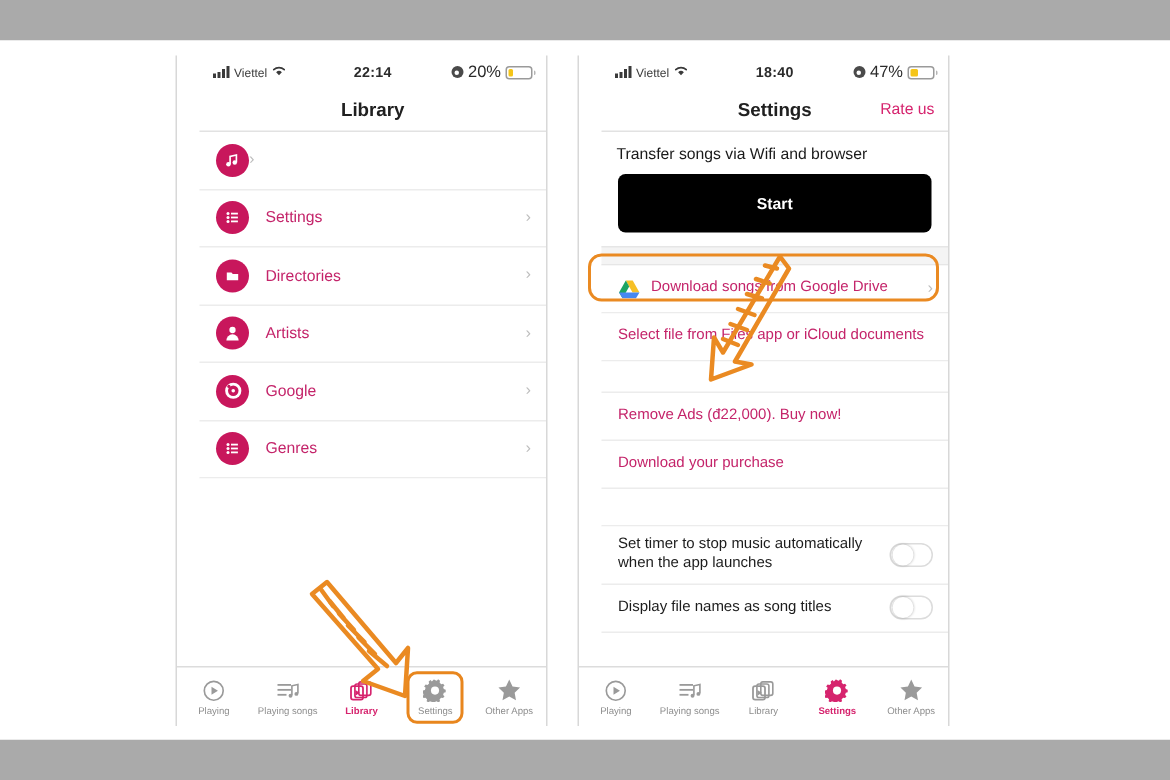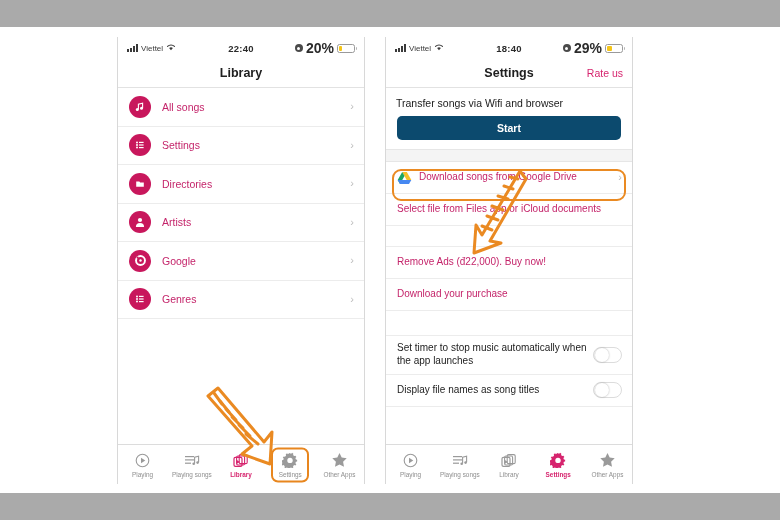--- a/index.html
+++ b/index.html
@@ -19,20 +19,21 @@
   
   .phone {
     position: absolute;
     top: 10px;
     width: 248px;
     height: 447px;
     background: #ffffff;
     border-left: 1px solid #d8d8d8;
     border-right: 1px solid #d8d8d8;
     overflow: hidden;
+    padding-left: 15px;
   }
   .phone-left  { left: 117px; }
   .phone-right { left: 385px; }
 
   
   .statusbar {
     height: 22px;
     display: flex;
     align-items: center;
     padding: 0 9px;
@@ -46,21 +47,21 @@
   .bars { display: flex; align-items: flex-end; gap: 1px; height: 8px; }
   .bars i { display: block; width: 2px; background: #3a3a3a; }
   .bars i:nth-child(1) { height: 3px; }
   .bars i:nth-child(2) { height: 4.5px; }
   .bars i:nth-child(3) { height: 6px; }
   .bars i:nth-child(4) { height: 8px; }
   .carrier { font-size: 8px; color: #3a3a3a; font-weight: normal; }
   .wifi { font-size: 9px; color: #3a3a3a; line-height: 1; }
   .loc { width: 8px; height: 8px; border-radius: 50%; background: #4a4a4a; position: relative; }
   .loc::after { content:""; position:absolute; left:2.5px; top:2.5px; width:3px; height:3px; border-radius:50%; background:#fff; }
-  .pct { font-size: 14px; color: #2b2b2b; font-weight: bold; }
+  .pct { font-size: 11px; color: #2b2b2b; font-weight: normal; }
   .batt {
     width: 18px; height: 9px; border: 1px solid #9a9a9a; border-radius: 2.5px;
     position: relative; padding: 1px;
   }
   .batt::after {
     content: ""; position: absolute; right: -3px; top: 2.5px;
     width: 1.5px; height: 3px; background: #b5b5b5; border-radius: 0 1px 1px 0;
   }
   .batt span { display: block; height: 100%; background: #f5c518; border-radius: 1px; }
 
@@ -103,21 +104,21 @@
 
   
   .set-head {
     padding: 9px 10px 7px 10px;
     font-size: 10.5px;
     font-weight: normal;
     color: #1a1a1a;
   }
   .start-wrap { padding: 0 11px 9px 11px; }
   .start-btn {
-    height: 24px; border-radius: 5px; background: #0c4a6e;
+    height: 39px; border-radius: 5px; background: #000000;
     display: flex; align-items: center; justify-content: center;
     color: #fff; font-size: 10.5px; font-weight: bold;
   }
   .set-gap { height: 13px; background: #f4f4f4; border-top: 1px solid #e6e6e6; border-bottom: 1px solid #e6e6e6; }
   .set-row {
     min-height: 32px;
     display: flex; align-items: center;
     padding: 6px 10px 6px 11px;
     border-bottom: 1px solid #ececec;
     background: #fff;
@@ -197,21 +198,21 @@
             <i></i>
           </span>
         <span class="carrier">Viettel</span>
         <span class="wifi">
           <svg width="10" height="8" viewBox="0 0 10 8">
               <path d="M5 7.2 L3.1 5.1 A2.8 2.8 0 0 1 6.9 5.1 Z" fill="#3a3a3a"></path>
               <path d="M1.5 3.4 A5.2 5.2 0 0 1 8.5 3.4" stroke="#3a3a3a" stroke-width="1.1" fill="none" stroke-linecap="round"></path>
             </svg>
         </span>
       </div>
-      <div class="sb-center">22:40</div>
+      <div class="sb-center">22:14</div>
       <div class="sb-right">
         <span class="loc"></span>
         <span class="pct">20%</span>
         <span class="batt">
             <span style="width:20%"></span>
           </span>
       </div>
     </div>
 
     <div class="navbar">
@@ -221,21 +222,20 @@
     <div class="lib-list">
 
       <div class="lib-row">
         <span class="lib-icon">
           <svg width="12" height="12" viewBox="0 0 12 12">
               <path d="M4.4 8.4V3.3l4.2-1v4.9" stroke="#fff" stroke-width="1.1" fill="none"></path>
               <circle cx="3.3" cy="8.5" r="1.5" fill="#fff"></circle>
               <circle cx="7.5" cy="7.3" r="1.5" fill="#fff"></circle>
             </svg>
         </span>
-        <span class="lib-label">All songs</span>
         <span class="chev">›</span>
       </div>
 
       <div class="lib-row">
         <span class="lib-icon">
           <svg width="12" height="12" viewBox="0 0 12 12">
               <circle cx="3" cy="3.4" r="1" fill="#fff"></circle>
               <circle cx="3" cy="6" r="1" fill="#fff"></circle>
               <circle cx="3" cy="8.6" r="1" fill="#fff"></circle>
               <rect x="5" y="2.8" width="4.6" height="1.2" fill="#fff"></rect>
@@ -367,21 +367,21 @@
         <span class="wifi">
           <svg width="10" height="8" viewBox="0 0 10 8">
               <path d="M5 7.2 L3.1 5.1 A2.8 2.8 0 0 1 6.9 5.1 Z" fill="#3a3a3a"></path>
               <path d="M1.5 3.4 A5.2 5.2 0 0 1 8.5 3.4" stroke="#3a3a3a" stroke-width="1.1" fill="none" stroke-linecap="round"></path>
             </svg>
         </span>
       </div>
       <div class="sb-center">18:40</div>
       <div class="sb-right">
         <span class="loc"></span>
-        <span class="pct">29%</span>
+        <span class="pct">47%</span>
         <span class="batt">
             <span style="width:34%"></span>
           </span>
       </div>
     </div>
 
     <div class="navbar">
       <div class="nav-title">Settings</div>
       <div class="nav-action">Rate us</div>
     </div>

